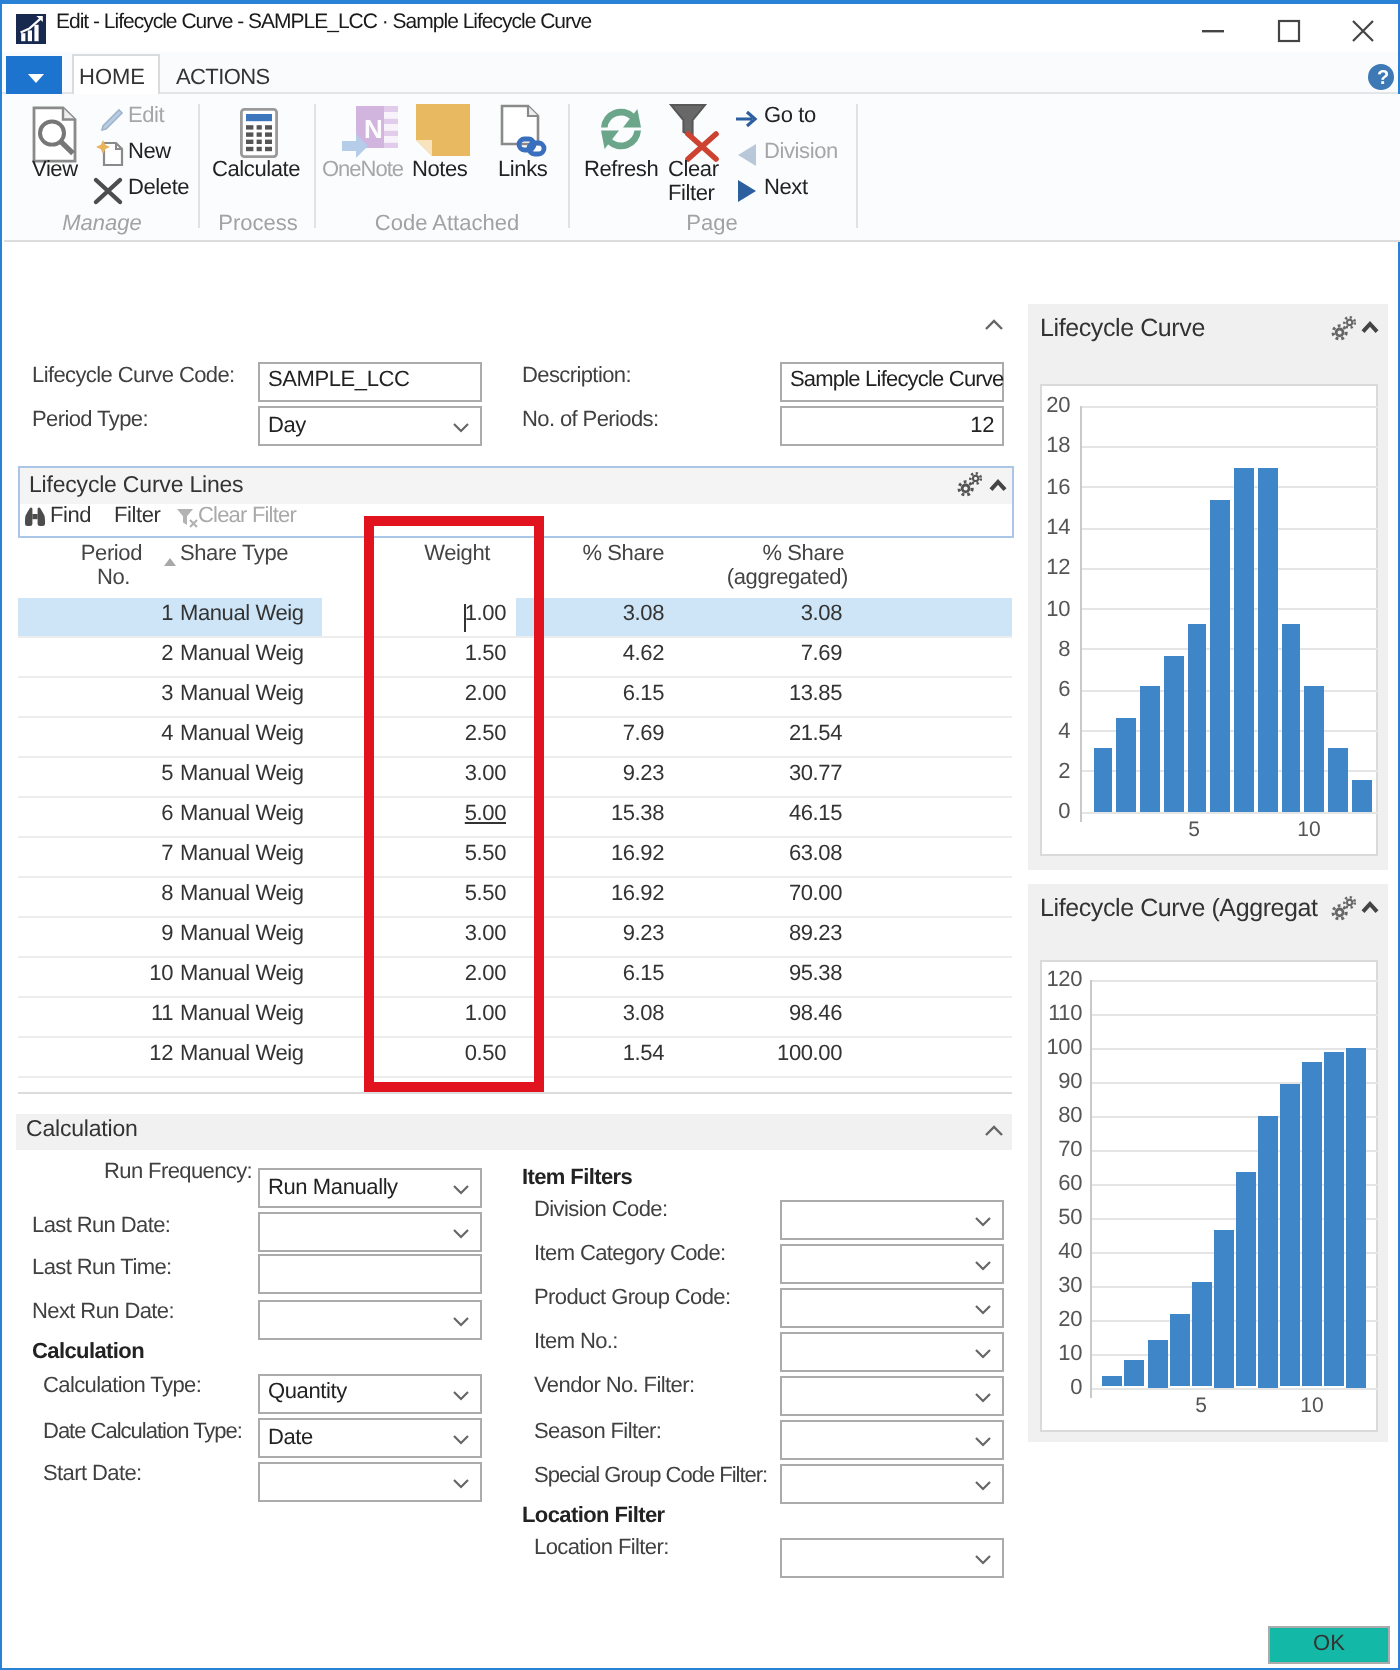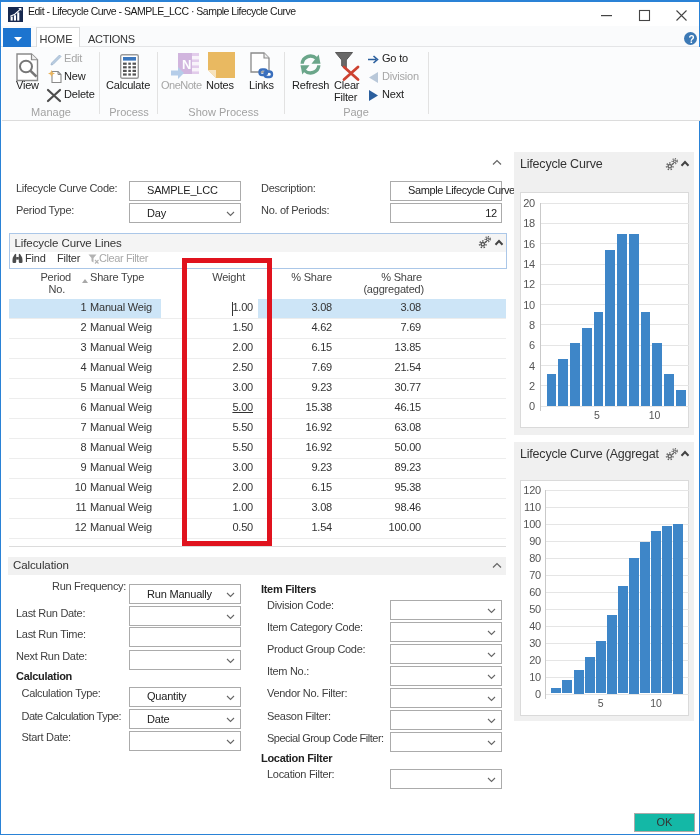--- a/index.html
+++ b/index.html
@@ -3,21 +3,21 @@
 <style>
 html,body{margin:0;padding:0;}
 body{width:700px;height:835px;overflow:hidden;}
 *{box-sizing:border-box;}
 .w{position:absolute;left:0;top:0;width:700px;height:835px;background:#fff;
    border:1px solid #2a82d6;border-top:2px solid #2a82d6;
    font-family:"Liberation Sans",sans-serif;color:#333;}
 .abs{position:absolute;}
 .lbl{position:absolute;font-size:11px;letter-spacing:-0.3px;color:#404040;white-space:nowrap;}
 .box{position:absolute;border:1px solid #ababab;background:#fff;}
-.box .tx{position:absolute;left:17px;top:2.5px;font-size:11px;letter-spacing:-0.2px;color:#222;white-space:nowrap;}
+.box .tx{position:absolute;left:4px;top:2.5px;font-size:11px;letter-spacing:-0.2px;color:#222;white-space:nowrap;}
 .dd{position:absolute;right:5px;top:50%;margin-top:-4px;width:9px;height:9px;}
 .hdrbar{position:absolute;left:7px;width:498px;height:18px;background:#f1f1f1;}
 .hdrbar span{position:absolute;left:5px;top:2.5px;font-size:11.5px;letter-spacing:-0.1px;color:#333;}
 .chev{position:absolute;width:8px;height:5px;}
 .cell{position:absolute;font-size:11px;letter-spacing:-0.2px;color:#333;white-space:nowrap;}
 .r{text-align:right;}
 .grp{position:absolute;top:103.5px;font-size:11px;color:#a2a2a2;text-align:center;white-space:nowrap;}
 .ribtx{position:absolute;font-size:11px;letter-spacing:-0.2px;color:#222;white-space:nowrap;}
 .gray{color:#a6a6a6;}
 .sep{position:absolute;top:50px;height:62px;width:1px;background:#e2e2e2;}
@@ -58,23 +58,23 @@
 <div class="abs" style="left:38.5px;top:31px;font-size:11px;letter-spacing:0px;color:#333;">HOME</div>
 <div class="abs" style="left:87px;top:31px;font-size:11px;letter-spacing:-0.3px;color:#333;">ACTIONS</div>
 <div class="abs" style="left:683px;top:30px;width:13px;height:13px;border-radius:50%;background:#3c79b5;"></div>
 <div class="abs" style="left:687.5px;top:31.5px;font-size:10px;font-weight:bold;color:#fff;">?</div>
 
 <div class="abs" style="left:1px;top:45px;width:698px;height:74px;background:#fbfcfd;border-bottom:1px solid #dcdcdc;"></div>
 <div class="sep" style="left:98px"></div>
 <div class="sep" style="left:156px"></div>
 <div class="sep" style="left:283px"></div>
 <div class="sep" style="left:427px"></div>
-<div class="grp" style="left:20px;width:60px;">Manage</div>
+<div class="grp" style="left:20px;width:60px;font-style:italic;">Manage</div>
 <div class="grp" style="left:98px;width:60px;">Process</div>
-<div class="grp" style="left:180px;width:85px;">Show Process</div>
+<div class="grp" style="left:180px;width:85px;">Code Attached</div>
 <div class="grp" style="left:325px;width:60px;">Page</div>
 
 <svg class="abs" style="left:15px;top:51px" width="24" height="29" viewBox="0 0 24 30" preserveAspectRatio="none">
  <path d="M1 1 h14.5 l6 6 v21.5 h-20.5 Z" fill="#fff" stroke="#8a8a8a" stroke-width="1.4"></path>
  <path d="M15.5 1 v6 h6" fill="#eee" stroke="#8a8a8a" stroke-width="1.2"></path>
  <circle cx="10" cy="14" r="6" fill="#fff" stroke="#777" stroke-width="2"></circle>
  <line x1="14.3" y1="18.3" x2="20.5" y2="24.5" stroke="#777" stroke-width="2.6"></line>
 </svg>
 <div class="ribtx" style="left:15px;top:77px;">View</div>
 
@@ -274,21 +274,21 @@
 <div class="cell r" style="left:25.5px;top:419.0px;width:60px;">7</div>
 <div class="cell" style="left:89px;top:419.0px;width:64px;overflow:hidden;">Manual Weig</div>
 <div class="cell r" style="left:192px;top:419.0px;width:60px;">5.50</div>
 <div class="cell r" style="left:271px;top:419.0px;width:60px;">16.92</div>
 <div class="cell r" style="left:360px;top:419.0px;width:60px;">63.08</div>
 <div class="abs" style="left:8px;top:455.8px;width:497px;height:1px;background:#ededed;"></div>
 <div class="cell r" style="left:25.5px;top:438.9px;width:60px;">8</div>
 <div class="cell" style="left:89px;top:438.9px;width:64px;overflow:hidden;">Manual Weig</div>
 <div class="cell r" style="left:192px;top:438.9px;width:60px;">5.50</div>
 <div class="cell r" style="left:271px;top:438.9px;width:60px;">16.92</div>
-<div class="cell r" style="left:360px;top:438.9px;width:60px;">50.00</div>
+<div class="cell r" style="left:360px;top:438.9px;width:60px;">70.00</div>
 <div class="abs" style="left:8px;top:475.8px;width:497px;height:1px;background:#ededed;"></div>
 <div class="cell r" style="left:25.5px;top:458.8px;width:60px;">9</div>
 <div class="cell" style="left:89px;top:458.8px;width:64px;overflow:hidden;">Manual Weig</div>
 <div class="cell r" style="left:192px;top:458.8px;width:60px;">3.00</div>
 <div class="cell r" style="left:271px;top:458.8px;width:60px;">9.23</div>
 <div class="cell r" style="left:360px;top:458.8px;width:60px;">89.23</div>
 <div class="abs" style="left:8px;top:495.7px;width:497px;height:1px;background:#ededed;"></div>
 <div class="cell r" style="left:25.5px;top:478.8px;width:60px;">10</div>
 <div class="cell" style="left:89px;top:478.8px;width:64px;overflow:hidden;">Manual Weig</div>
 <div class="cell r" style="left:192px;top:478.8px;width:60px;">2.00</div>

